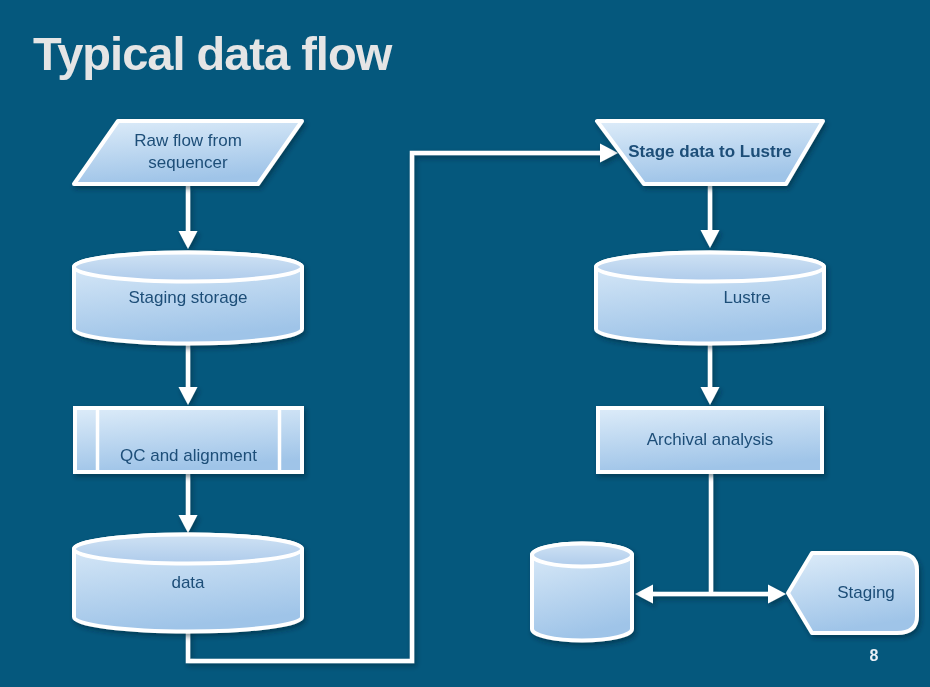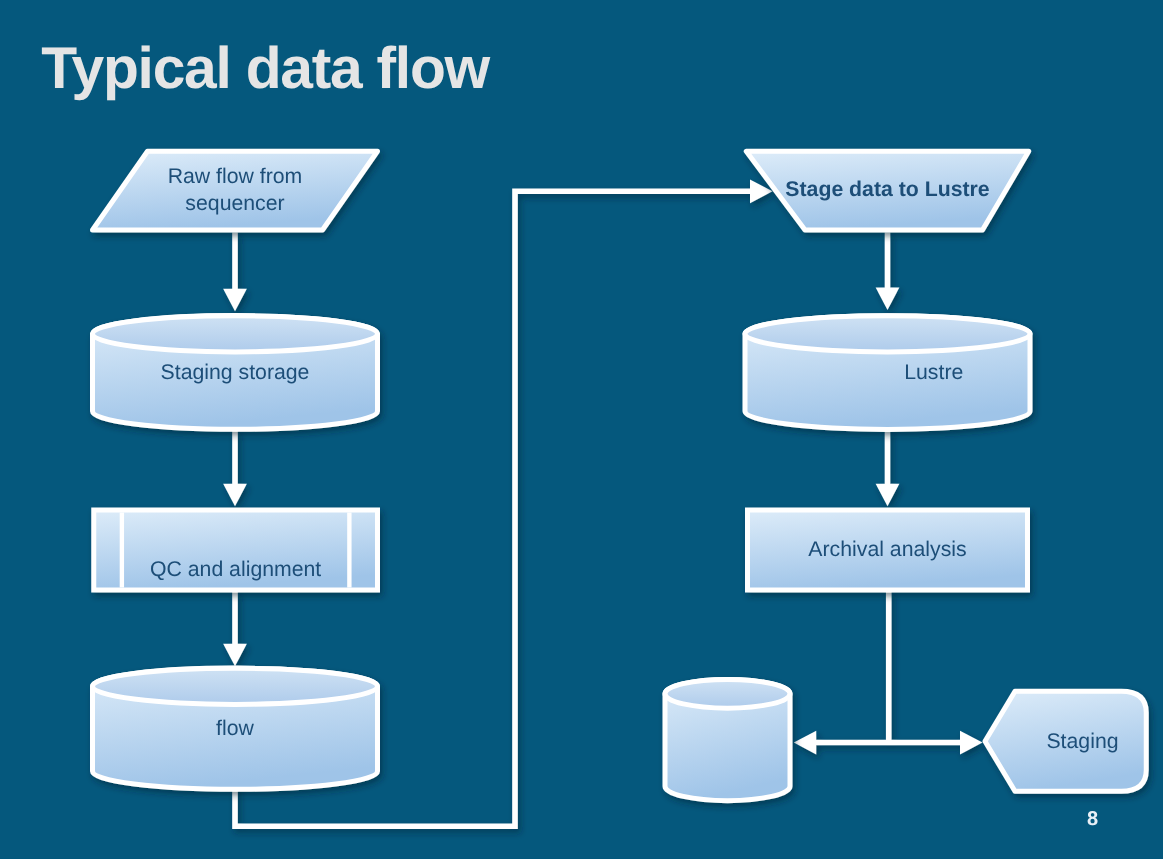--- a/index.html
+++ b/index.html
@@ -120,21 +120,21 @@
       <path d="M788,593 L812,553 L897,553 Q917,553 917,570 L917,616 Q917,633 897,633 L812,633 Z" fill="url(#fillGrad)" stroke="#fff" stroke-width="4" stroke-linejoin="round"></path>
     </g>
   </svg>
 
   <div class="node-label" style="left:108px; top:127px; width:160px; height:50px;">Raw flow from sequencer</div>
 
   <div class="node-label" style="left:73px; top:283px; width:230px; height:30px;">Staging storage</div>
 
   <div class="node-label" style="left:75px; top:425px; width:227px; height:30px;margin-top:16px;">QC and alignment</div>
 
-  <div class="node-label" style="left:73px; top:568px; width:230px; height:30px;">flow</div>
+  <div class="node-label" style="left:73px; top:568px; width:230px; height:30px;">data</div>
 
   <div class="node-label" style="left:610px; top:137px; width:200px; height:30px;font-weight:bold;">Stage data to Lustre</div>
 
   <div class="node-label" style="left:595px; top:283px; width:272px; height:30px;padding-left:16px;">Lustre</div>
 
   <div class="node-label" style="left:598px; top:425px; width:224px; height:30px;">Archival analysis</div>
 
 
   <div class="node-label" style="left:816px; top:578px; width:100px; height:30px;">Staging</div>
 

